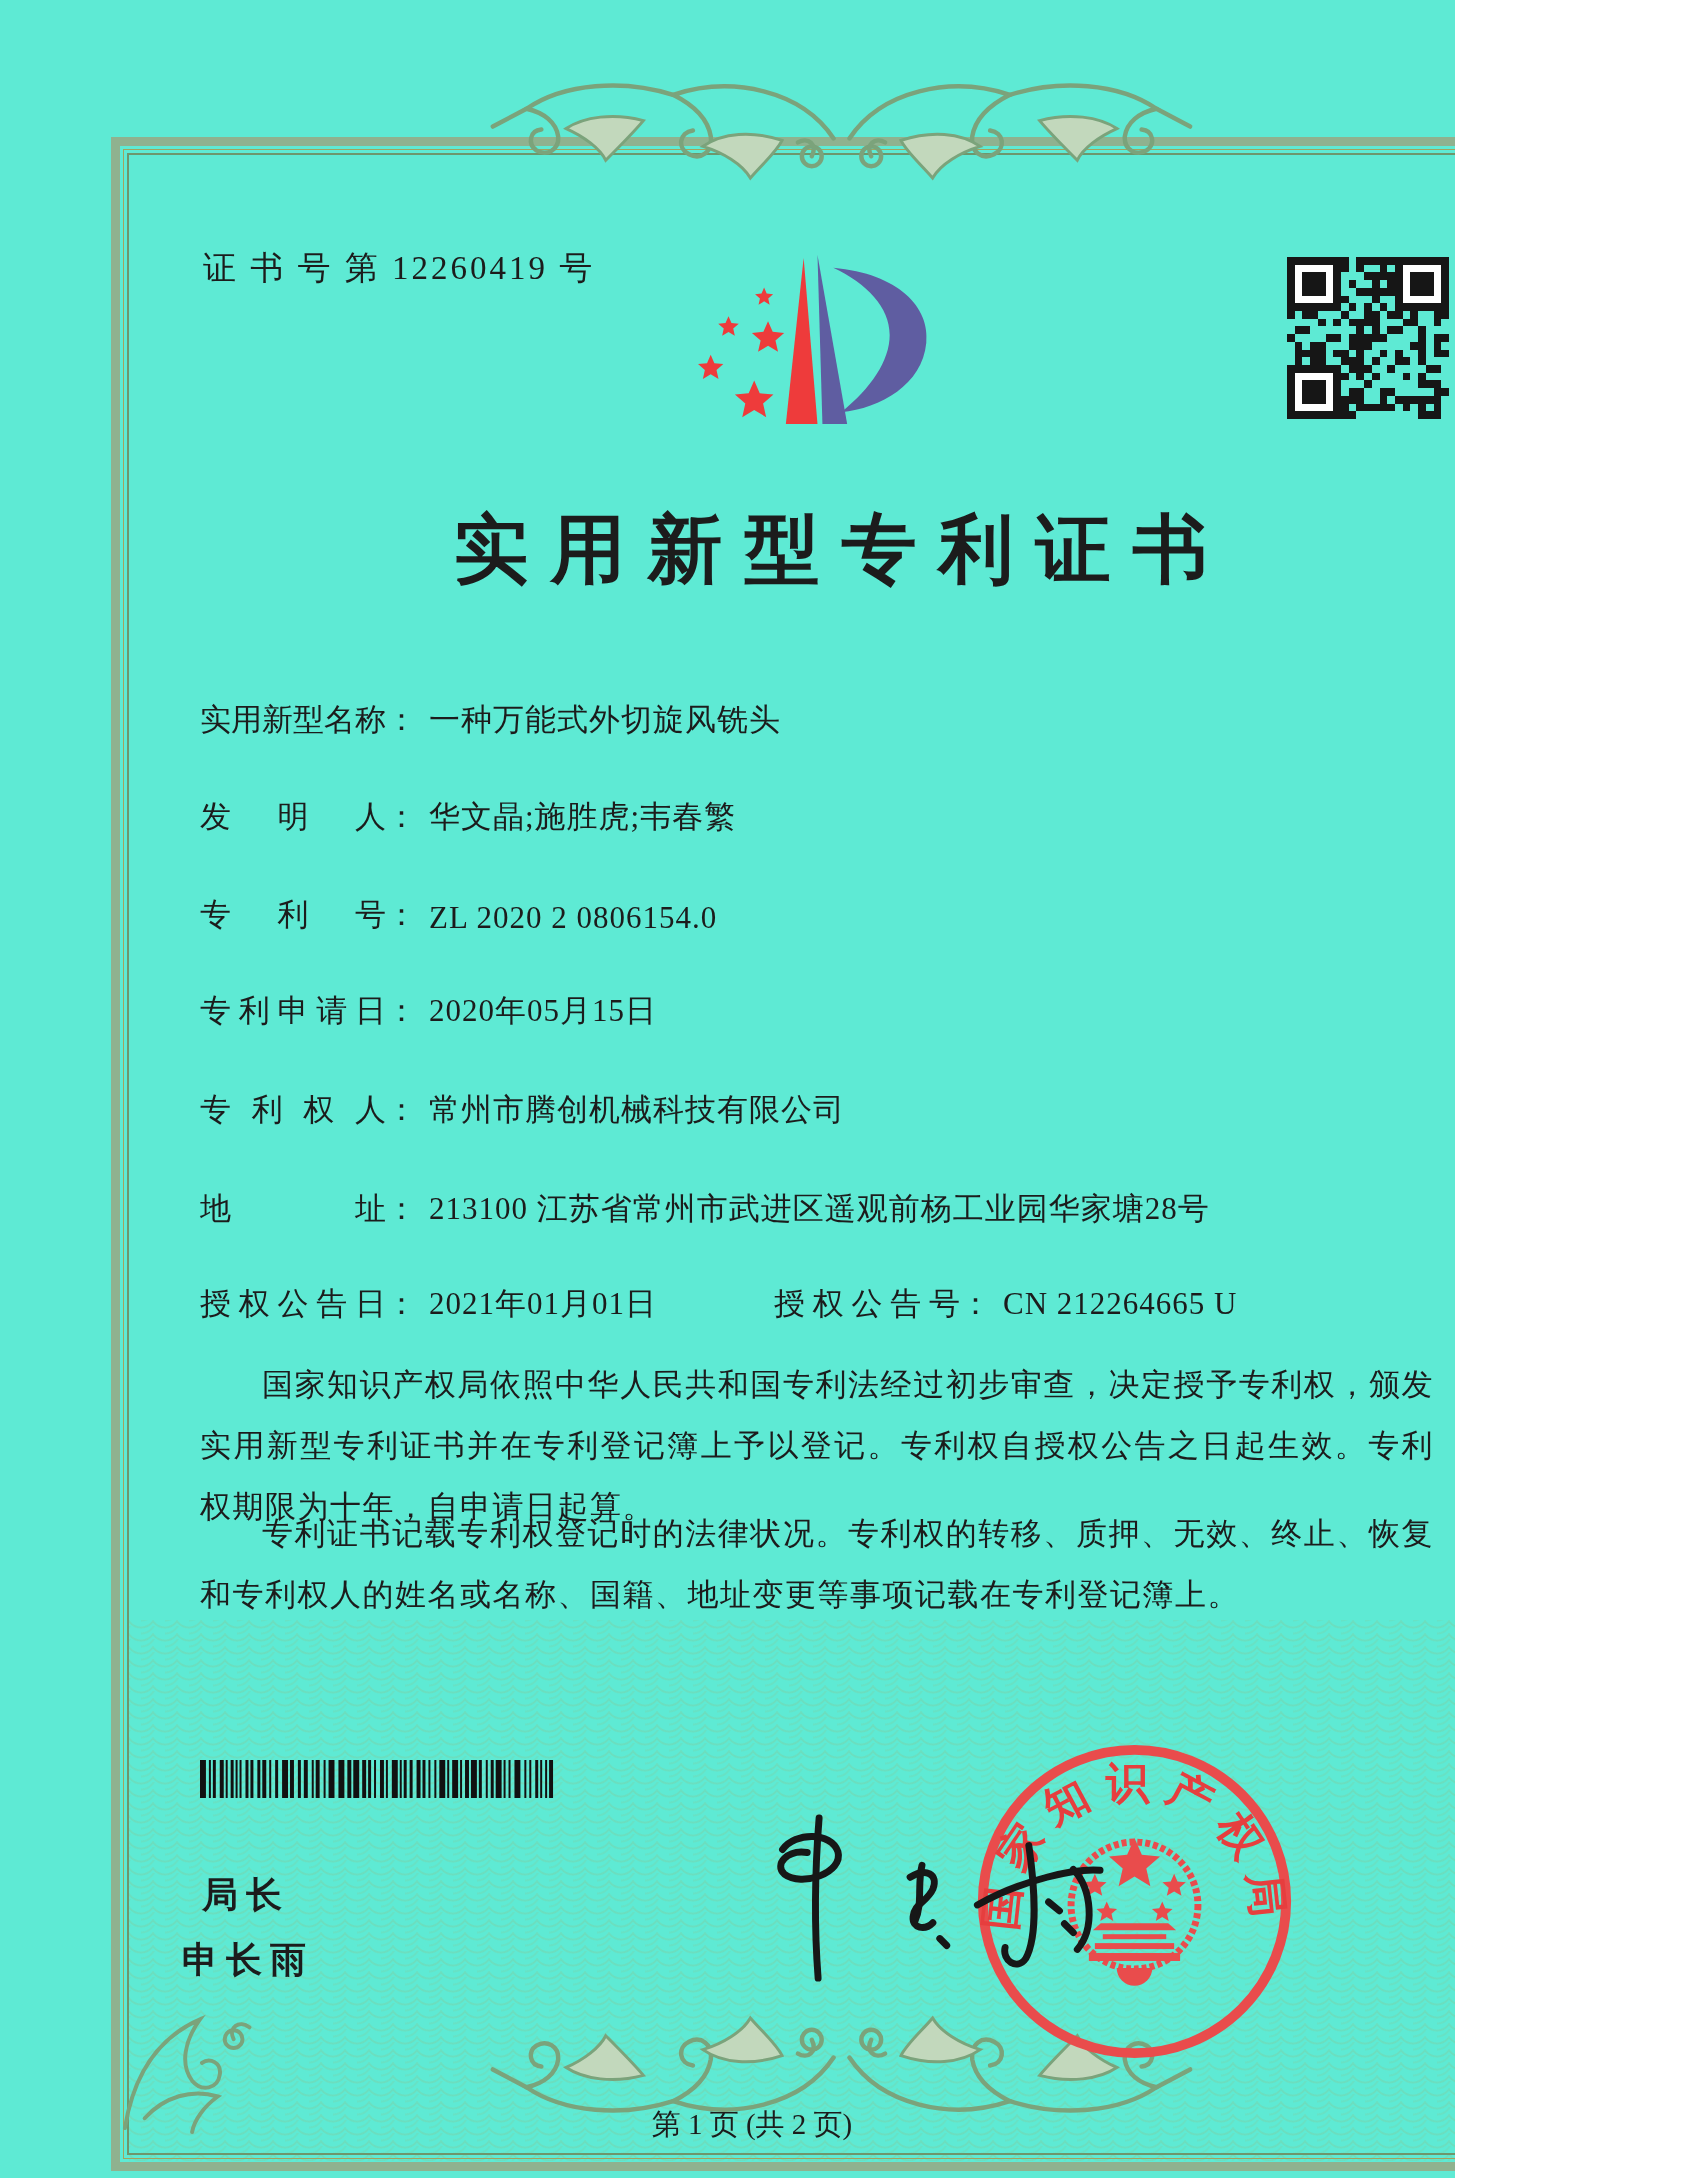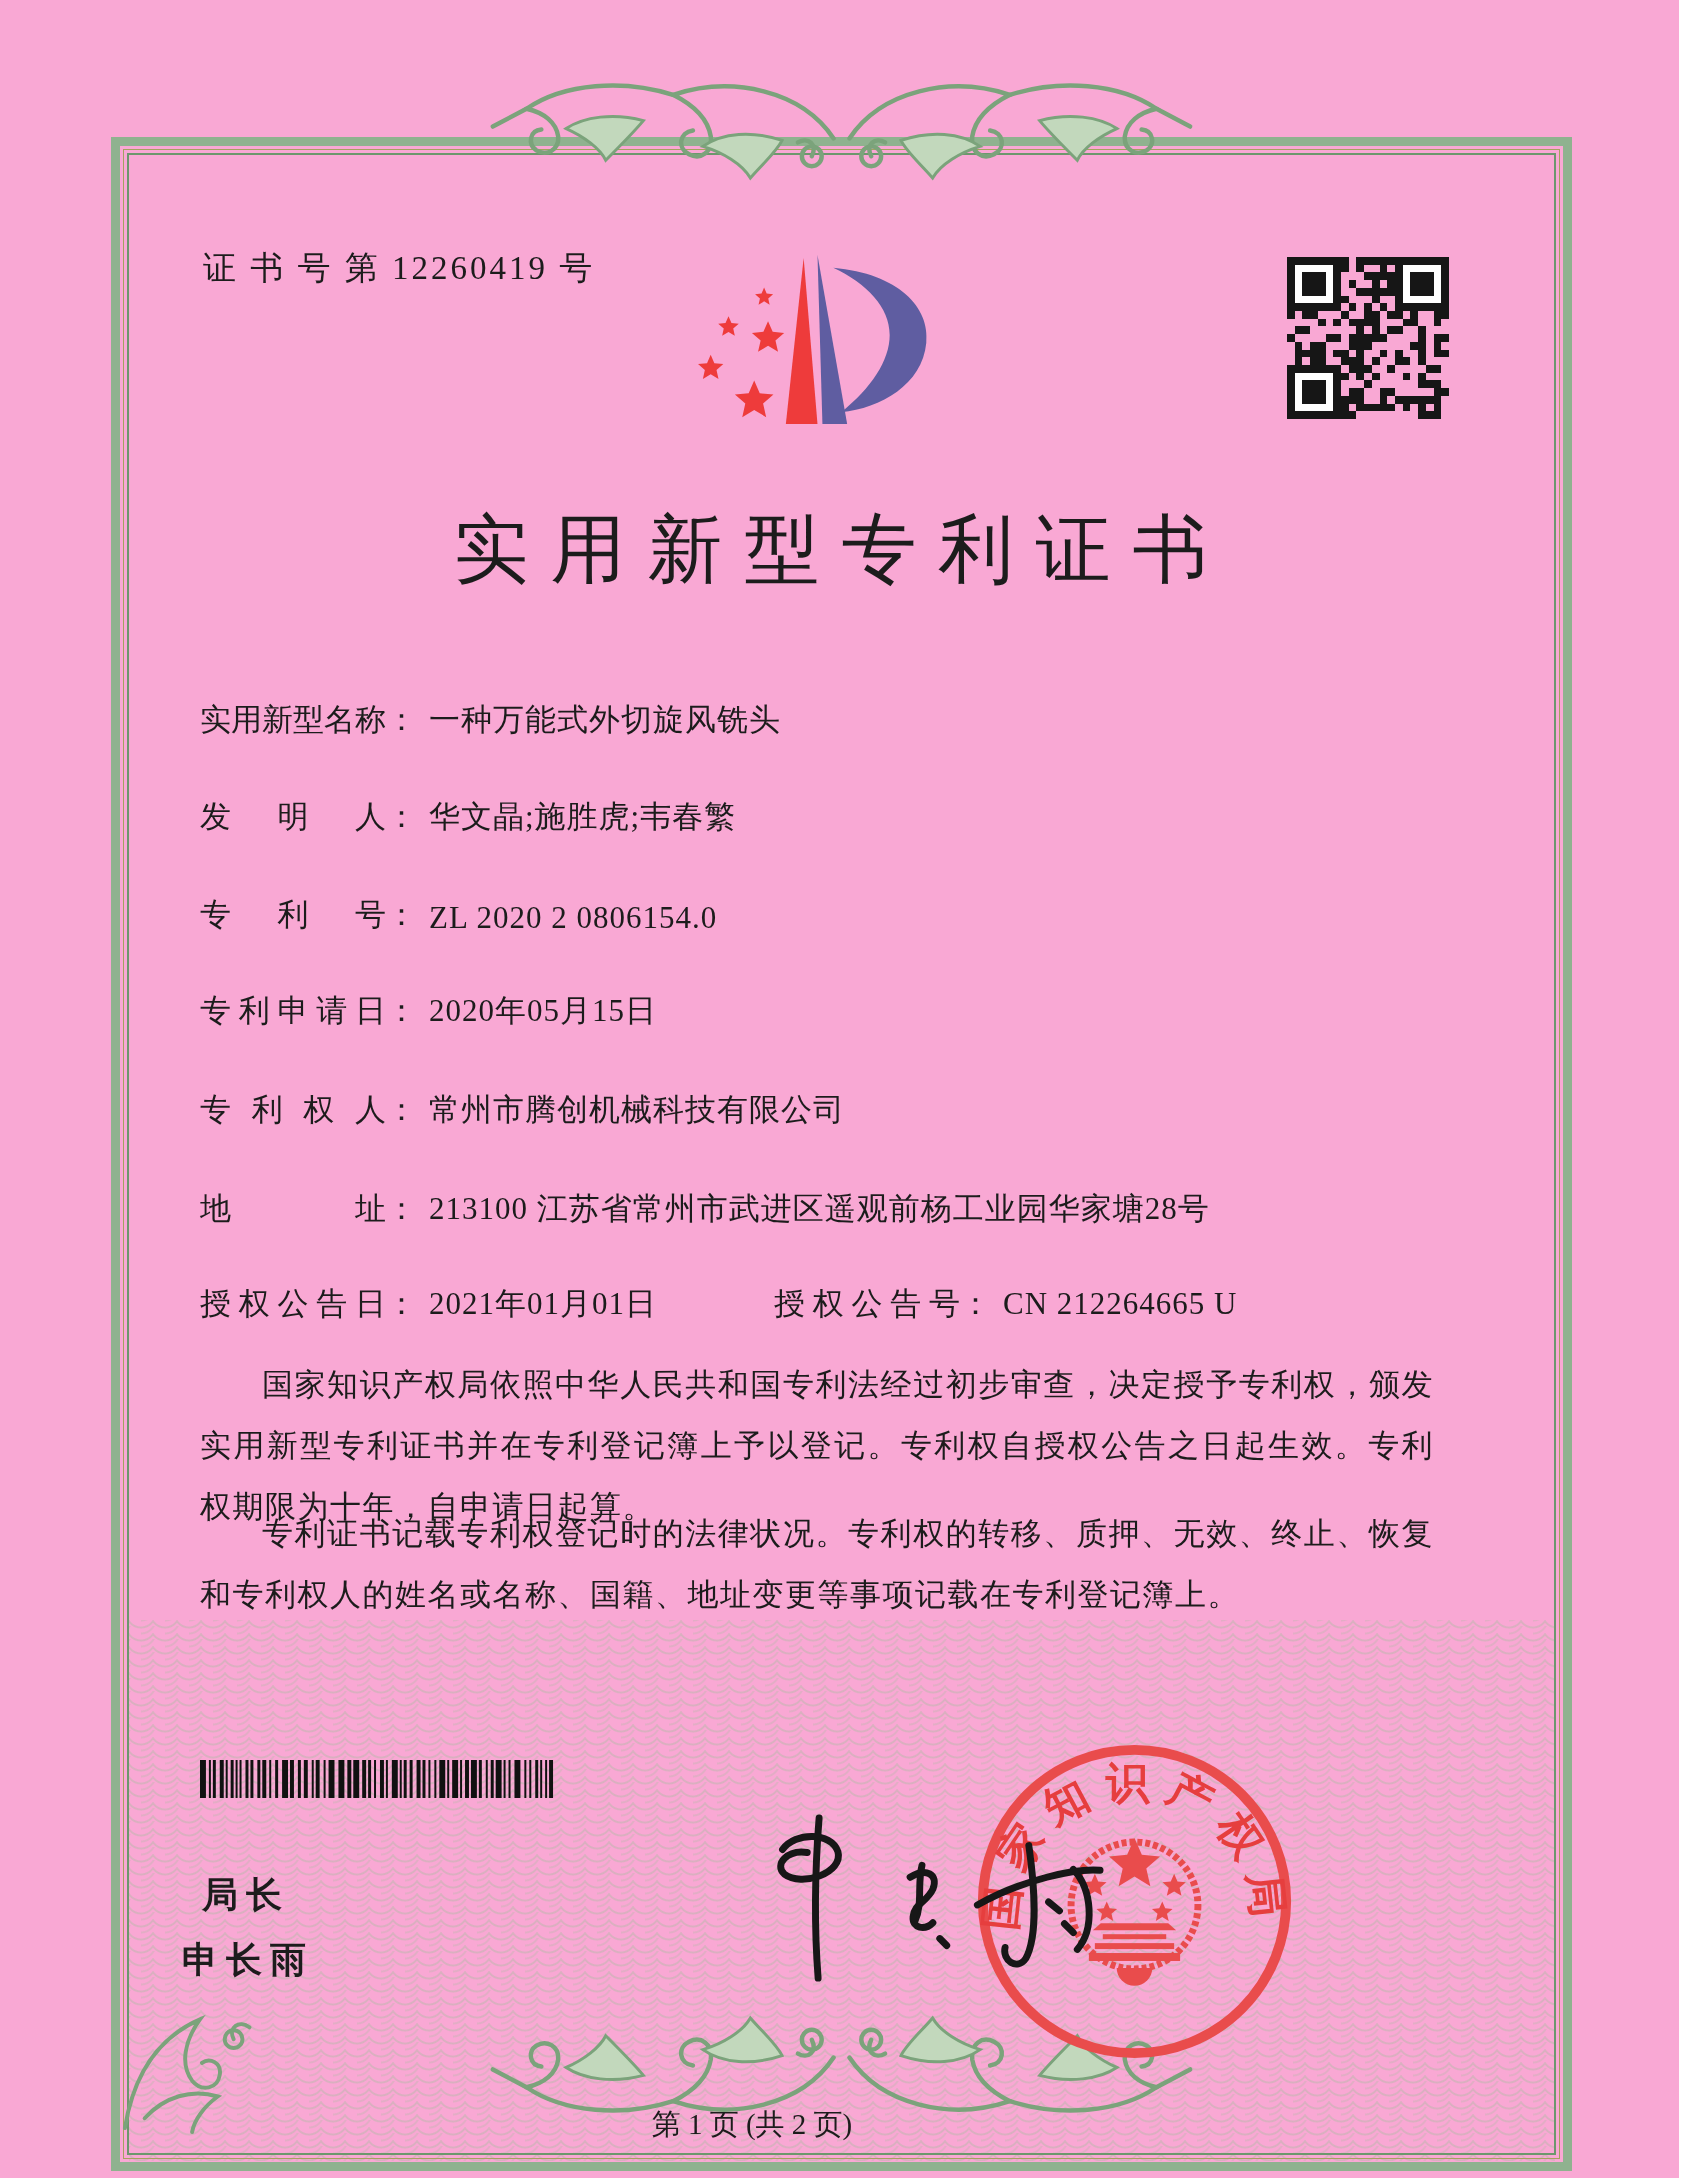--- a/index.html
+++ b/index.html
@@ -1,18 +1,18 @@
 <!DOCTYPE html>
 <html><head>
 <meta charset="utf-8">
 <style>
   html,body{margin:0;padding:0;background:#ffffff;}
   #page{
-    position:relative; width:1679px; height:2178px; overflow:hidden;
-    background:#f9a8d4;
+    position:relative; width:1455px; height:2178px; overflow:hidden;
+    background:#5eead4;
     font-family:"Liberation Serif","DejaVu Serif",serif;
     color:#1c1c1c;
   }
   
   .frame{position:absolute; left:111px; top:137px; width:1461px; height:2034px; pointer-events:none;}
   .frame .b1{position:absolute; inset:0; border:9px solid #8fb28f;}
   .frame .b2{position:absolute; inset:12px; border:1px solid #a3a35e;}
   .frame .b3{position:absolute; inset:16px; border:2px solid #6d976d;}
   .ornament{position:absolute; pointer-events:none;}
   
@@ -24,21 +24,21 @@
     background-size:24px 13px,24px 13px;
     background-position:0 0,12px 6px;
     opacity:.75;
   }
   
   .certno{position:absolute; left:203px; top:246px; font-size:33px; letter-spacing:3px; z-index:2;}
   .logo{position:absolute; left:683px; top:244px; width:267px; height:198px; z-index:2;}
   .qr{position:absolute; left:1287px; top:257px; width:162px; height:162px; z-index:2;}
   .title{
     position:absolute; left:0; top:500px; width:1683px; text-align:center;
-    font-size:75px; font-weight:normal; letter-spacing:22px; z-index:2;
+    font-size:75px; font-weight:bold; letter-spacing:22px; z-index:2;
   }
   
   .row{position:absolute; left:200px; width:1287px; font-size:31px; white-space:nowrap; z-index:2;}
   .flabel{display:inline-block; width:186px; text-align:justify; text-align-last:justify; vertical-align:bottom;}
   .fcolon{display:inline-block; vertical-align:bottom; margin-right:12px;}
   .fvalue{letter-spacing:1px;}
   .pairgap{display:inline-block; margin-left:117px;}
   
   .para{
     position:absolute; left:200px; width:1234px; font-size:31px; line-height:61px;

